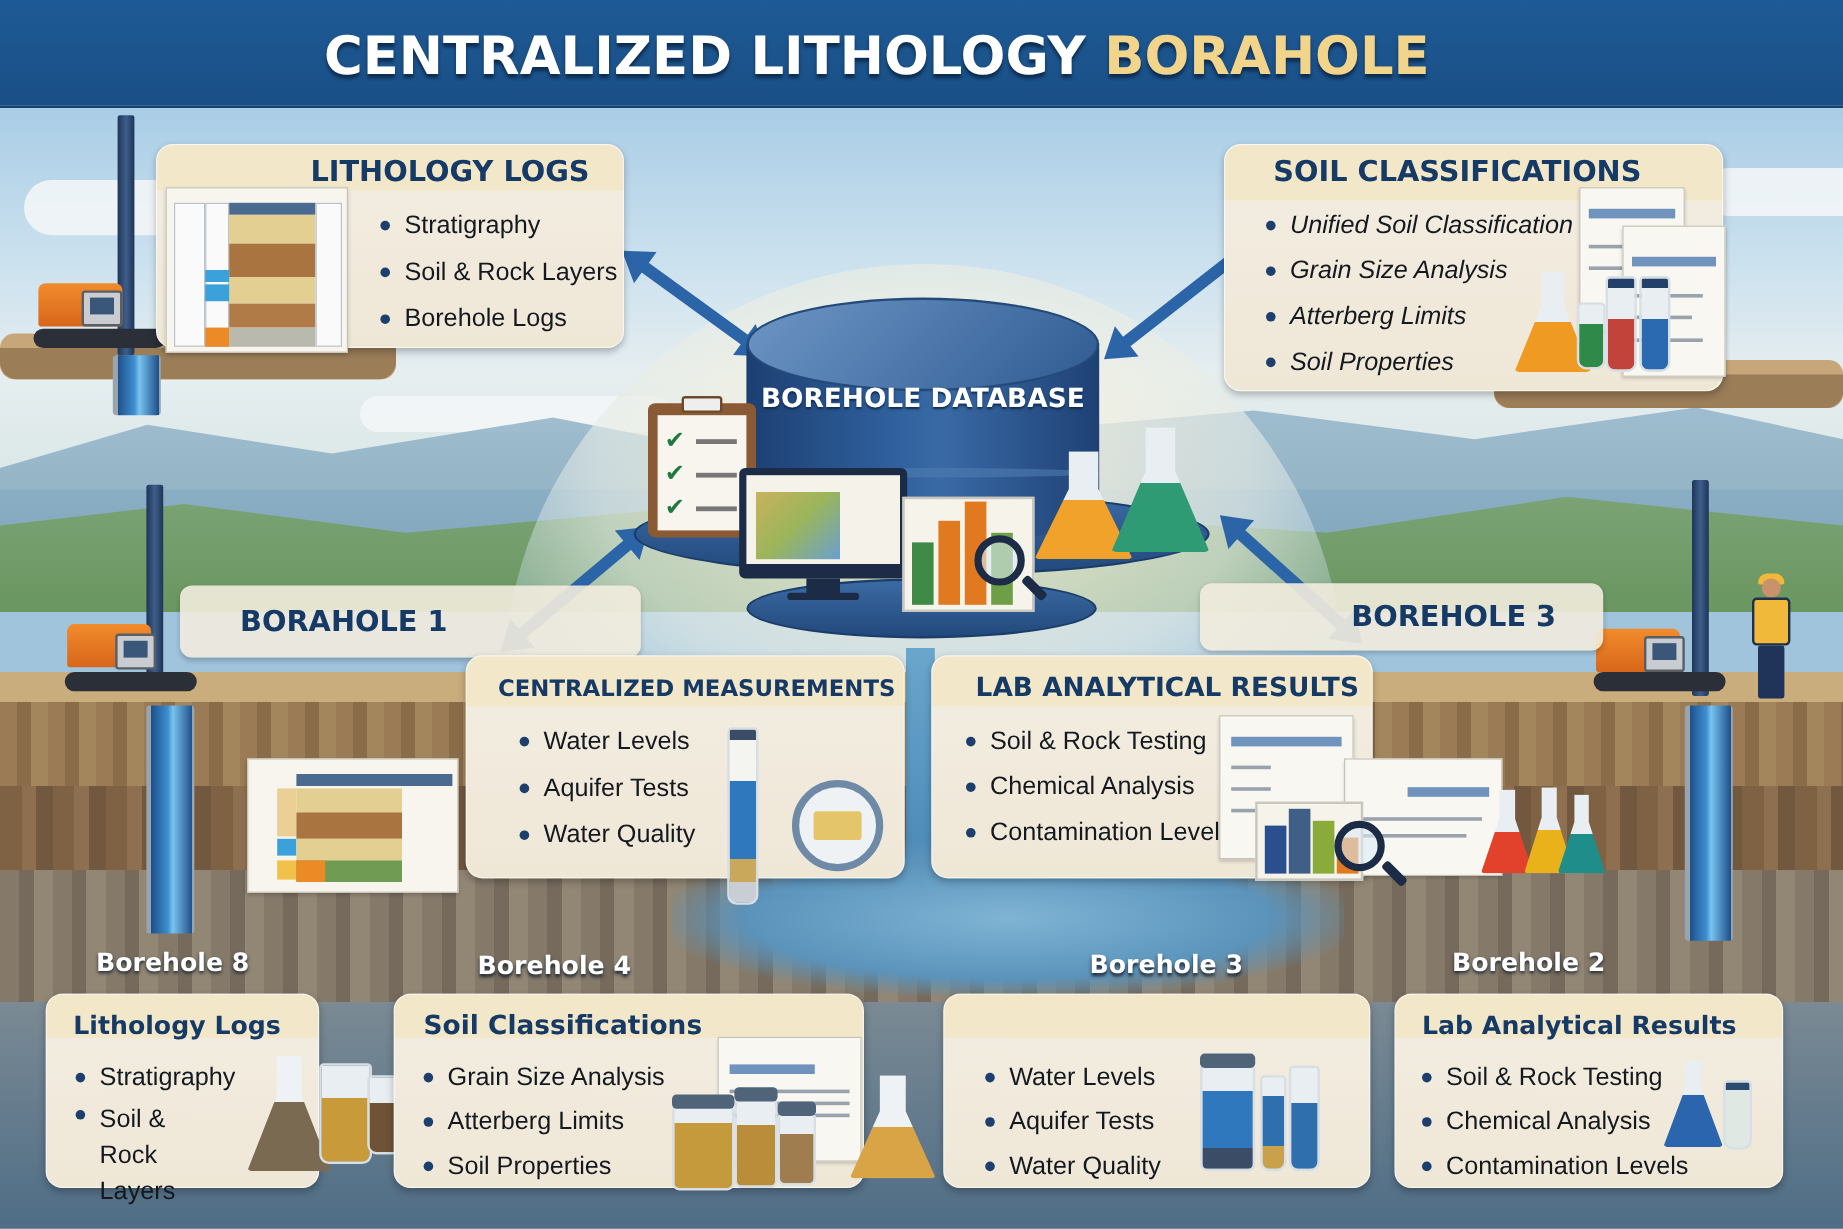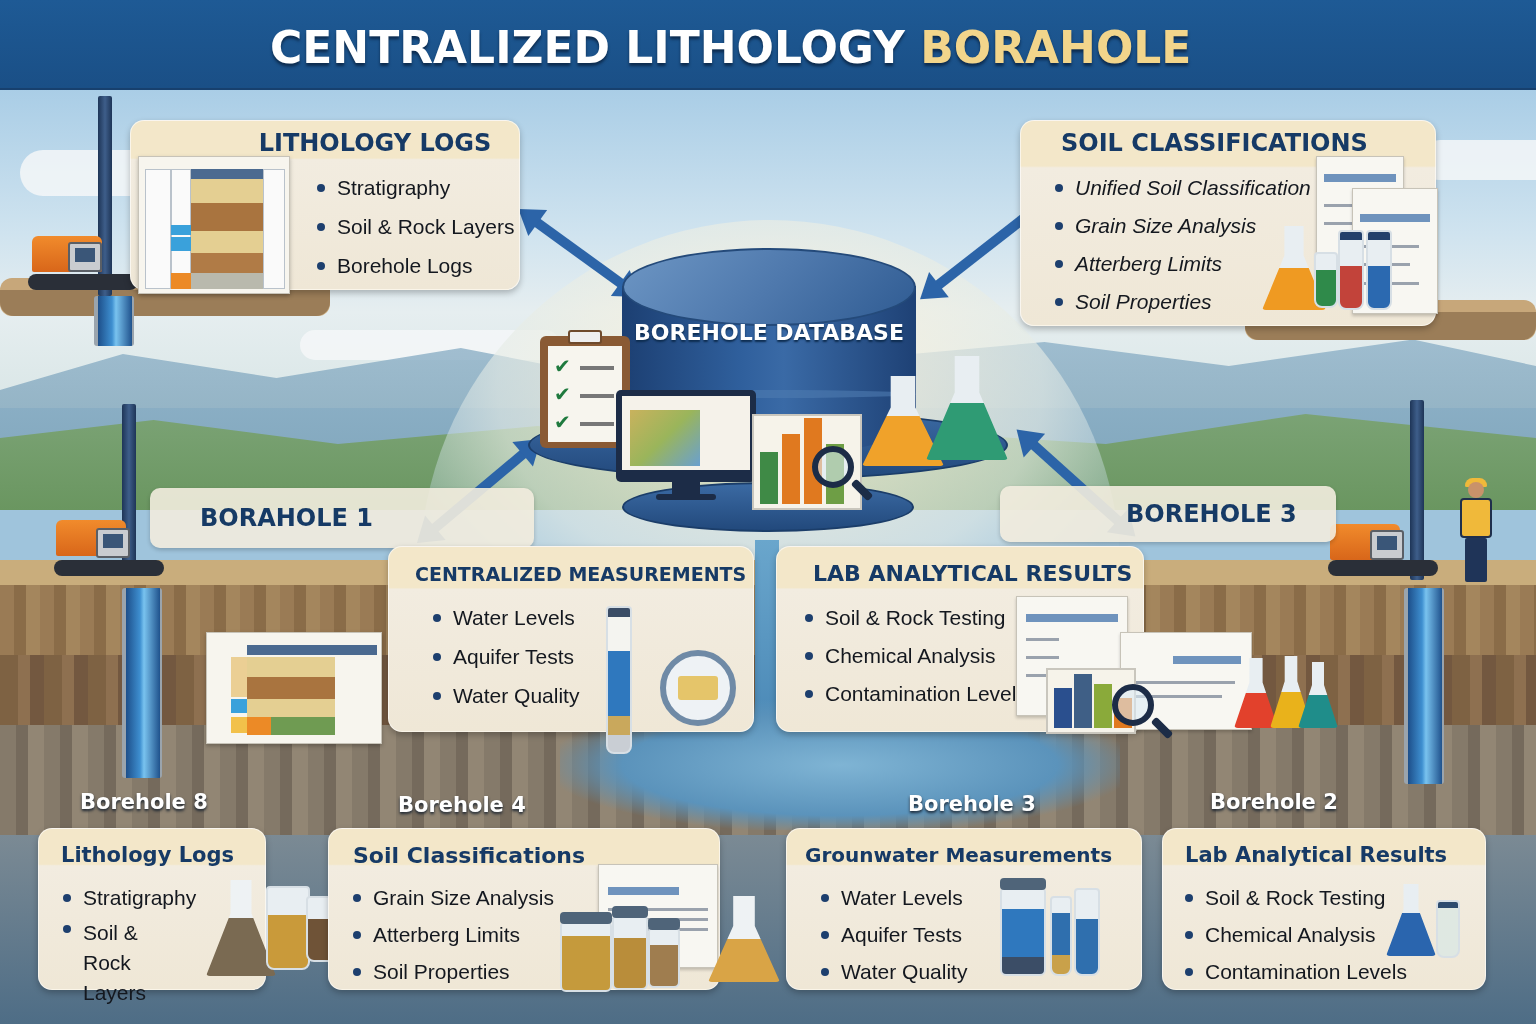--- a/index.html
+++ b/index.html
@@ -428,21 +428,20 @@
   <div class="ln" style="top:42%;width:84%;"></div>
   <div class="ln" style="top:52%;width:84%;"></div>
   <div class="ln" style="top:62%;width:84%;"></div>
 </div>
 <div class="jar" style="left:560px;top:920px;width:52px;height:72px;background:linear-gradient(#e8eef2 0 20%,#c59a3c 20%);"></div>
 <div class="jar" style="left:612px;top:914px;width:36px;height:76px;background:linear-gradient(#e8eef2 0 30%,#b98d3a 30%);"></div>
 <div class="jar" style="left:648px;top:926px;width:32px;height:62px;background:linear-gradient(#e8eef2 0 30%,#9f7d4f 30%);"></div>
 <div class="flask" style="left:708px;top:896px;width:72px;height:86px;background:linear-gradient(#eef2f4 0 50%,#d9a446 50%);"></div>
 
 <div class="card" style="left:786px;top:828px;width:356px;height:162px;">
-  <div class="card-title" style="left:18px;top:14px;font-size:20px;">Grounwater Measurements</div>
   <ul style="left:34px;top:58px;">
     <li style="margin-bottom:16px;">Water Levels</li>
     <li style="margin-bottom:16px;">Aquifer Tests</li>
     <li>Water Quality</li>
   </ul>
 </div>
 <div class="jar" style="left:1000px;top:886px;width:46px;height:90px;background:linear-gradient(#e8eef2 0 25%,#2f78be 25% 80%,#3b4d66 80%);"></div>
 <div class="tube" style="left:1050px;top:896px;width:22px;height:80px;background:linear-gradient(#e8eef2 0 20%,#2f6fae 20% 75%,#c9a14a 75%);"></div>
 <div class="tube" style="left:1074px;top:888px;width:26px;height:88px;background:linear-gradient(#e8eef2 0 35%,#2f6fae 35%);"></div>
 

